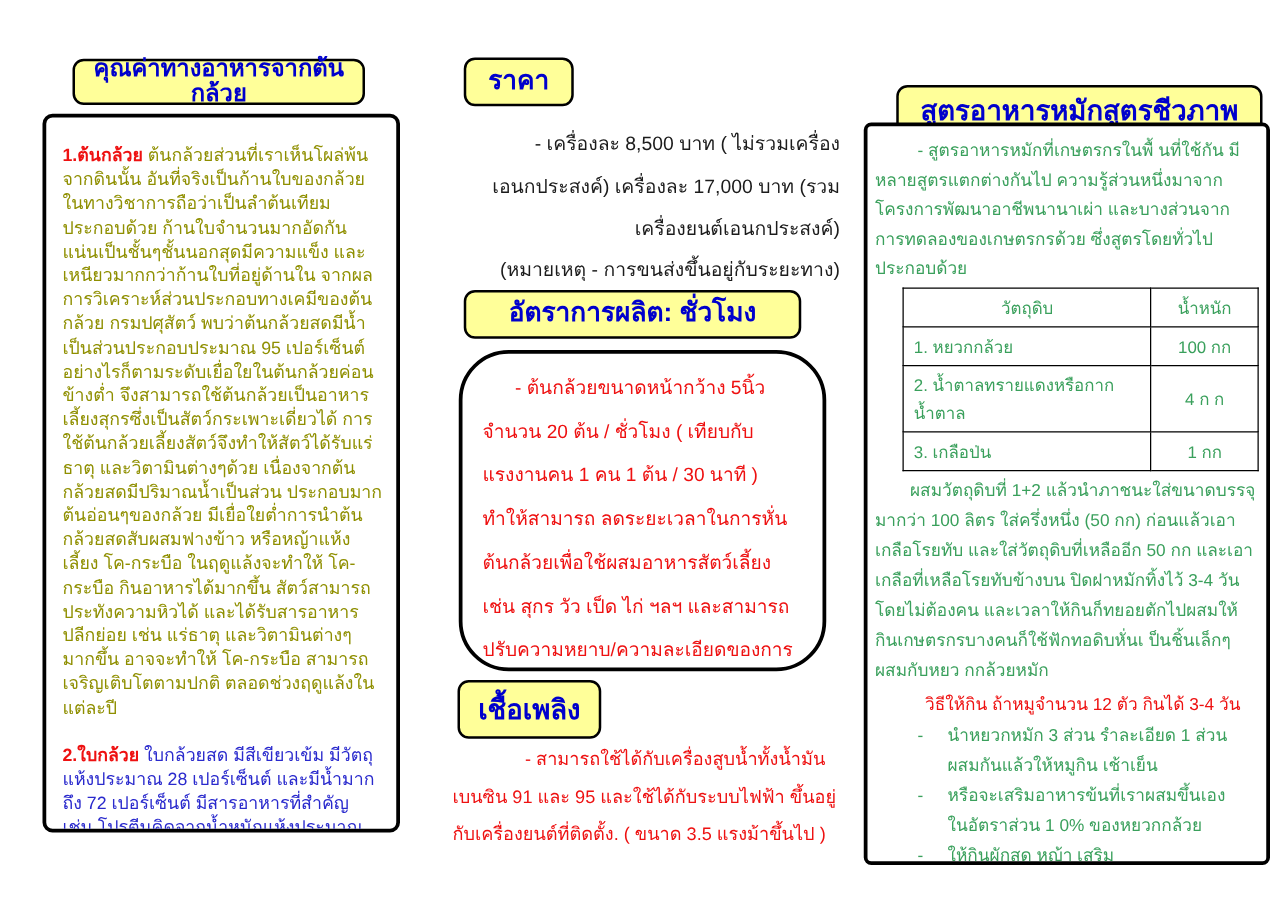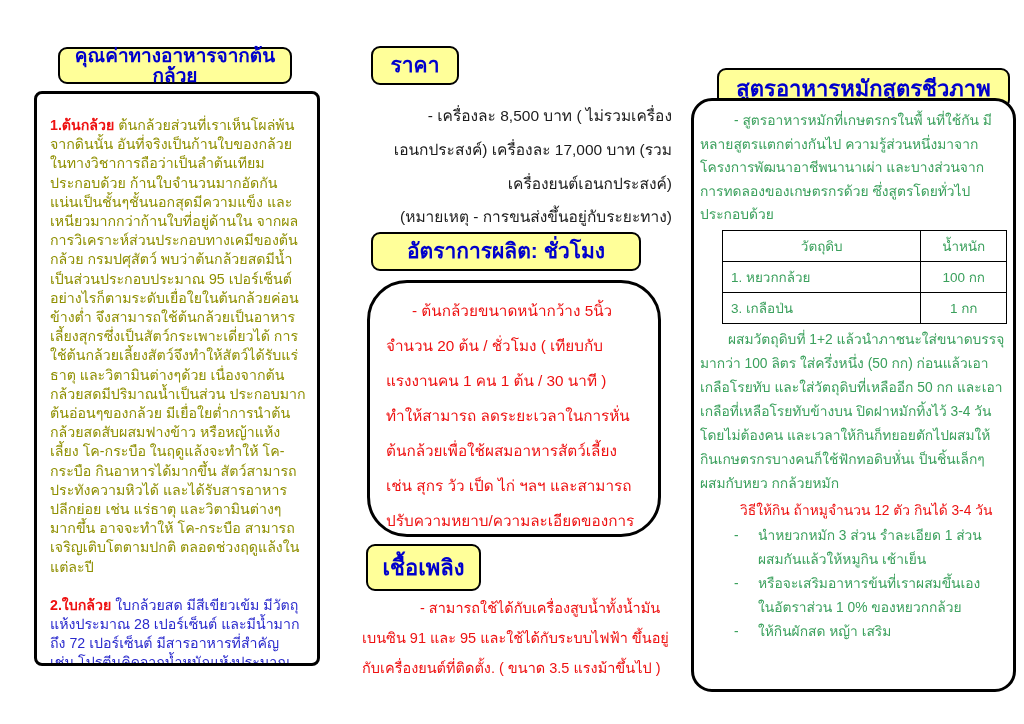--- a/index.html
+++ b/index.html
@@ -45,21 +45,21 @@
   .price-text  { left:368px; top:99px; width:304px; color:#1C1C1C; font-size:15.5px; line-height:34px; text-indent:22px;text-align:right; }
   .price-note  { left:368px; top:200px; width:304px; color:#1C1C1C; font-size:15.5px; line-height:34px; text-indent:32px; }
   .rate-plate  { left:371px; top:232px; width:270px; height:39px; font-size:21px; }
   .rate-box    { left:367px; top:280px; width:294px; height:257px; border-radius:40px; padding:10px 14px 8px 16px; }
   .rate-box p  { color:#EE1111; font-size:15.3px; line-height:35px; text-indent:26px; }
   .fuel-plate  { left:366px; top:544px; width:115px; height:47px; font-size:22px; }
   .fuel-text   { left:362px; top:593px; width:314px; color:#EE1111; font-size:14.5px; line-height:30px; text-indent:58px; }
 
   
   .right-plate { left:717px; top:68px; width:293px; height:41px; font-size:22px; }
-  .right-box   { left:691px; top:98px; width:325px; height:594px; border-radius:21px; padding:8px 6px 4px 6px; }
+  .right-box   { left:691px; top:98px; width:325px; height:594px; border-radius:6px; padding:8px 6px 4px 6px; }
   .right-box .g{ color:#3AA05C; }
   .intro       { font-size:13.8px; line-height:23.5px; text-indent:34px; }
   table.recipe { border-collapse:collapse; margin:3px 0 4px 22px; }
   table.recipe td, table.recipe th {
     border:1.4px solid #000;
     color:#3AA05C;
     font-size:13.5px;
     font-weight:normal;
     padding:4px 8px;
     height:26px;
@@ -119,20 +119,24 @@
     <tbody>
         <tr>
       <th class="col-mat">วัตถุดิบ</th>
       <th class="col-wt">น้ำหนัก</th>
     </tr>
     <tr>
       <td class="col-mat">1. หยวกกล้วย</td>
       <td class="col-wt">100 กก</td>
     </tr>
     <tr>
+      <td class="col-mat">2. น้ำตาลทรายแดงหรือกากน้ำตาล</td>
+      <td class="col-wt">4 ก ก</td>
+    </tr>
+    <tr>
       <td class="col-mat">3. เกลือป่น</td>
       <td class="col-wt">1 กก</td>
     </tr>
   </tbody>
     </table>
 
   <p class="mix g">ผสมวัตถุดิบที่ 1+2 แล้วนำภาชนะใส่ขนาดบรรจุมากว่า 100 ลิตร ใส่ครึ่งหนึ่ง (50 กก) ก่อนแล้วเอาเกลือโรยทับ และใส่วัตถุดิบที่เหลืออีก 50 กก และเอาเกลือที่เหลือโรยทับข้างบน ปิดฝาหมักทิ้งไว้ 3-4 วัน โดยไม่ต้องคน และเวลาให้กินก็ทยอยตักไปผสมให้กินเกษตรกรบางคนก็ใช้ฟักทอดิบหั่นเ ป็นชิ้นเล็กๆ ผสมกับหยว กกล้วยหมัก</p>
 
   <p class="feed-title">วิธีให้กิน ถ้าหมูจำนวน 12 ตัว กินได้ 3-4 วัน</p>
 

